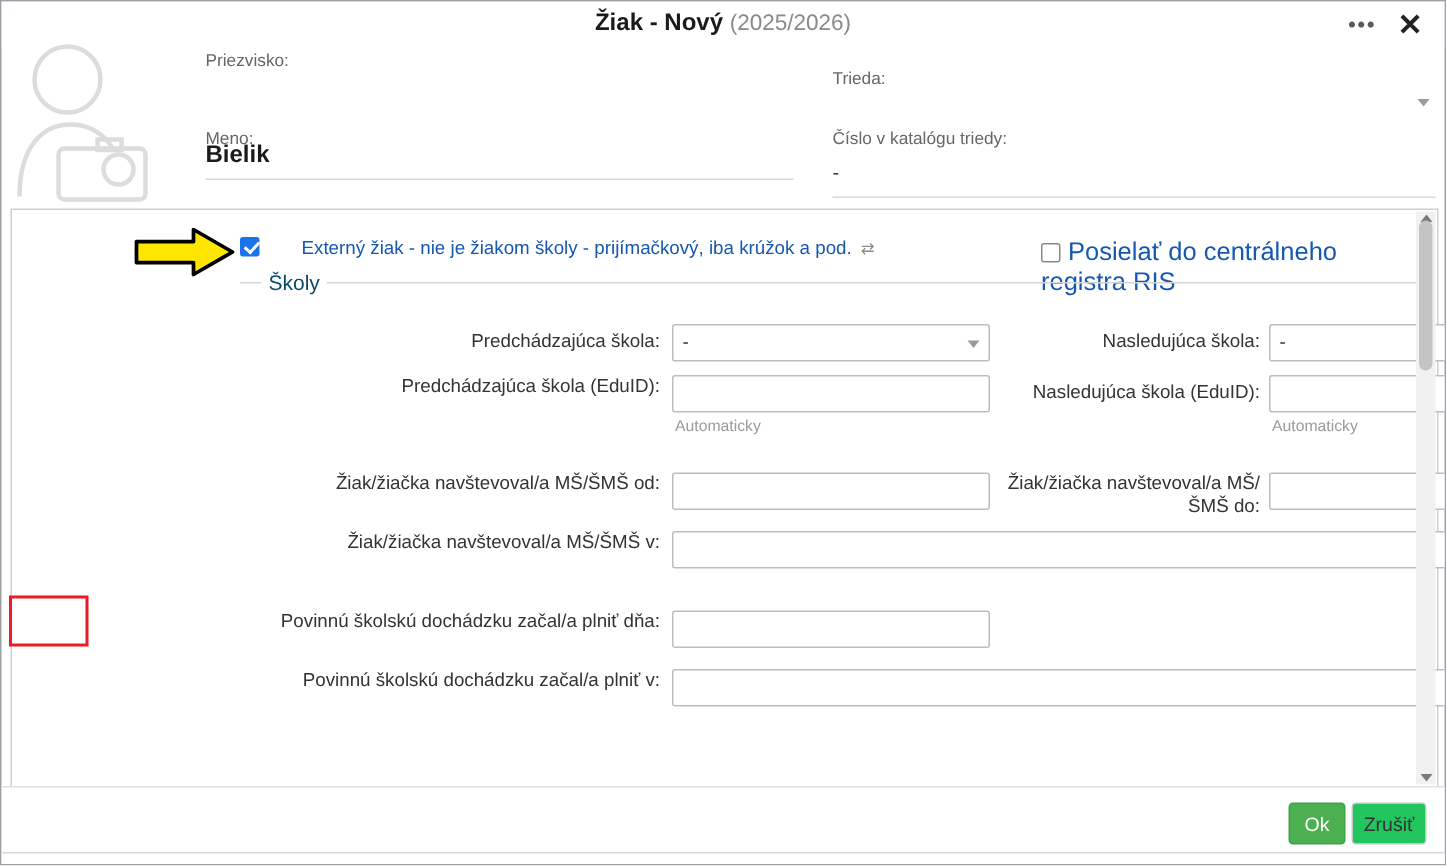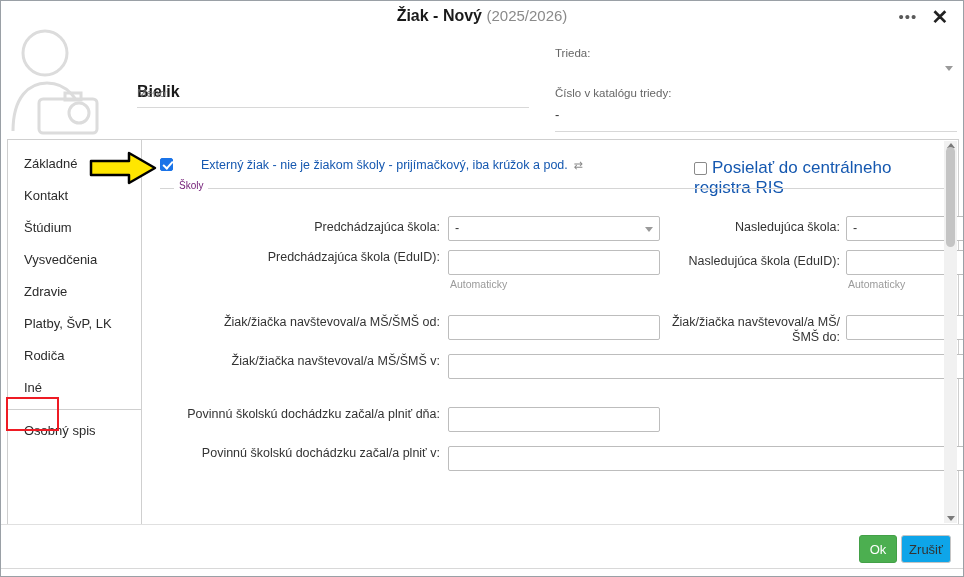--- a/index.html
+++ b/index.html
@@ -196,22 +196,22 @@
   .fieldset {
     position: absolute;
     left: 18px; top: 48px;
     width: 790px; height: 318px;
   }
   .fs-legend {
     position: absolute;
     left: 14px; top: -8px;
     background: #ffffff;
     padding: 0 5px;
-    font-size: 10px;
-    color: #701a75;
+    font-size: 14px;
+    color: #0c4a6e;
     font-weight: normal;
   }
   .fs-line {
     position: absolute;
     left: 0; top: 0;
     width: 100%;
     height: 1px;
     background: #d5d5d5;
   }
   .flabel {
@@ -302,21 +302,21 @@
   .btn-ok {
     right: 68px;
     width: 38px;
     background: #4caf50;
     color: #fff;
     border: 1px solid #43a047;
   }
   .btn-cancel {
     right: 14px;
     width: 50px;
-    background: #0ea5e9;
+    background: #22c55e;
     color: #333;
     border: 1px solid #c4c4c4;
   }
   .statusbar {
     position: absolute;
     left: 0; bottom: 0;
     width: 964px; height: 8px;
     background: #ffffff;
     border-top: 1px solid #d8d8d8;
   }
@@ -348,52 +348,40 @@
       <circle cx="36" cy="26" r="22" fill="none" stroke="#dcdcdc" stroke-width="3"></circle>
       <path d="M4 104 C4 70 20 56 38 56 C56 56 74 70 74 104" fill="none" stroke="#dcdcdc" stroke-width="3"></path>
       <rect x="30" y="72" width="58" height="34" rx="4" fill="#ffffff" stroke="#dcdcdc" stroke-width="3"></rect>
       <circle cx="70" cy="86" r="10" fill="none" stroke="#dcdcdc" stroke-width="3"></circle>
       <rect x="56" y="66" width="16" height="7" fill="none" stroke="#dcdcdc" stroke-width="3"></rect>
     </svg>
   </div>
 
   <div class="topfields">
     <div class="tf priezvisko">
+      <div class="lbl">Priezvisko:</div>
       <div class="val">Bielik</div>
     </div>
     <div class="tf meno">
       <div class="lbl">Meno:</div>
       <div class="val">Boris</div>
     </div>
     <div class="tf trieda">
       <div class="lbl">Trieda:</div>
       <div class="val plain">-</div>
       <div class="dd-arrow"></div>
     </div>
     <div class="tf cislo">
       <div class="lbl">Číslo v katalógu triedy:</div>
       <div class="val plain">-</div>
     </div>
   </div>
 
   <div class="body">
 
-    <div class="sidebar">
-      <div style="height:8px"></div>
-      <div class="side-item">Základné</div>
-      <div class="side-item">Kontakt</div>
-      <div class="side-item">Štúdium</div>
-      <div class="side-item">Vysvedčenia</div>
-      <div class="side-item">Zdravie</div>
-      <div class="side-item">Platby, ŠvP, LK</div>
-      <div class="side-item">Rodiča</div>
-      <div class="side-item active">Iné</div>
-      <div class="side-sep"></div>
-      <div class="side-item">Osobný spis</div>
-    </div>
 
     <div class="content">
 
       <div class="chk-row">
         <span class="cb checked"></span><span class="chk-label">Externý žiak - nie je žiakom školy - prijímačkový, iba krúžok a pod.</span><span class="pin">⇄</span>
         <span class="chk-right">
           <span class="cb"></span><span class="chk-label2">Posielať do centrálneho registra RIS</span>
         </span>
       </div>
 

